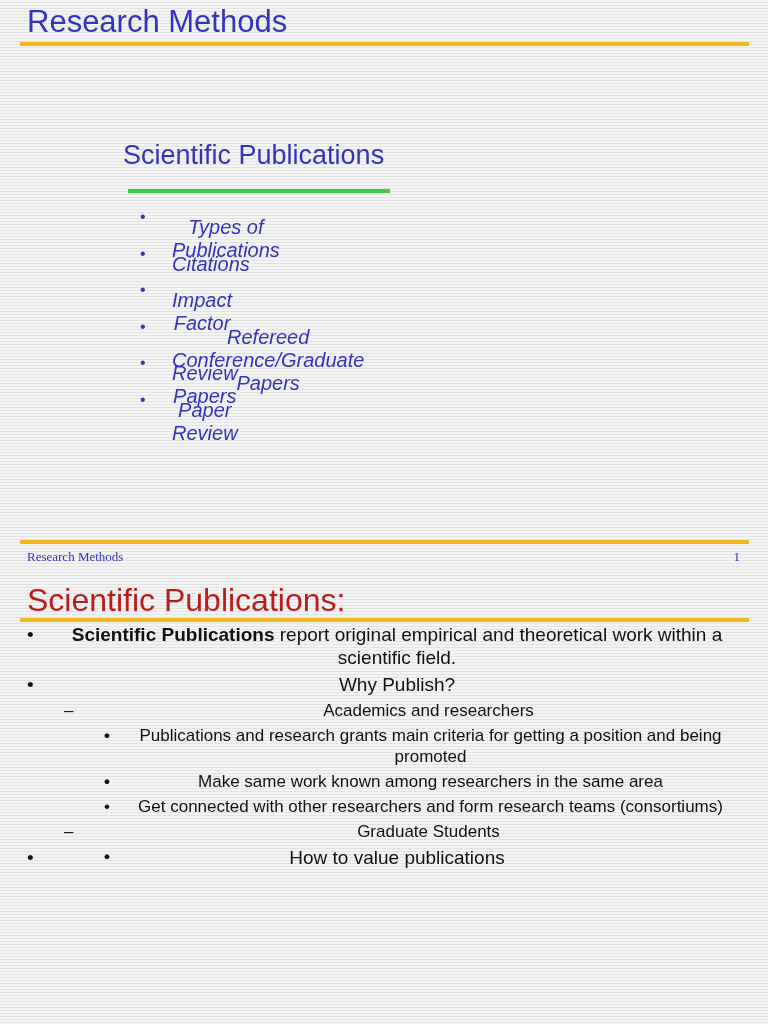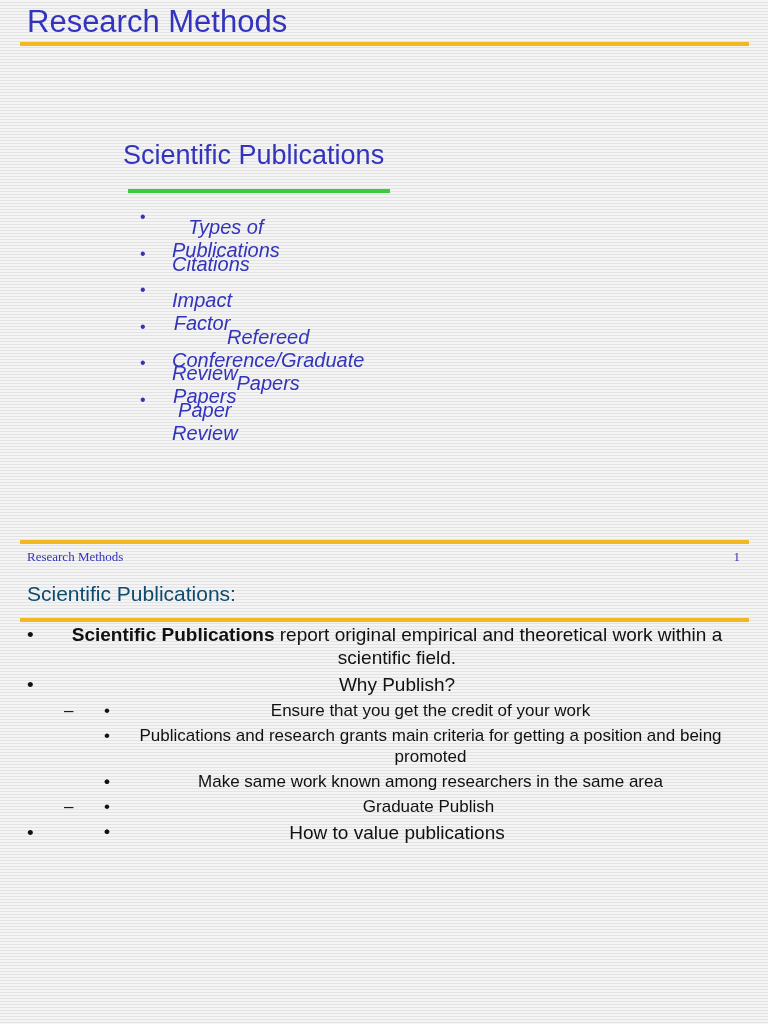--- a/index.html
+++ b/index.html
@@ -13,21 +13,21 @@
   .title1 { left:27px; top:4px; font-size:31px; color:#3333bb; }
   .rule-gold { background:#f2b81f; height:4px; }
   .sub-title { left:123px; top:140px; font-size:27px; color:#3333bb; }
   .rule-green { background:#3bcc3b; height:4px; left:128px; top:189px; width:262px; }
   .toc { left:140px; top:208px; }
   .toc .item { position:relative; height:36.5px; font-size:20px; color:#3333bb; }
   .toc .item .b { position:absolute; left:0; top:0; font-size:16px; }
   .toc .item .t { position:absolute; left:32px; top:8px;font-style:italic; }
   .footer-left { left:27px; top:549px; font-family:"Liberation Serif", serif; font-size:13px; color:#3333bb; }
   .footer-right { right:28px; top:549px; font-family:"Liberation Serif", serif; font-size:13px; color:#3333bb; }
-  .title2 { left:27px; top:582px; font-size:21px; color:#0c4a6e; }
+  .title2 { left:27px; top:582px; font-size:32px; color:#b91c1c; }
   .body { left:0; top:623px; width:768px; color:#111; }
   .l1 { position:relative; font-size:19px; line-height:23px; padding-left:56px; padding-right:30px; margin-bottom:4px; }
   .l1 .b { position:absolute; left:27px; top:0; }
   .l2 { position:relative; font-size:17px; line-height:21px; padding-left:89px; margin-bottom:4px; }
   .l2 .b { position:absolute; left:64px; top:0; }
   .l3 { position:relative; font-size:17px; line-height:21px; padding-left:123px; padding-right:30px; margin-bottom:4px; }
   .l3 .b { position:absolute; left:104px; top:0; }
   strong { font-weight:bold; }
 </style>
 </head>
@@ -78,43 +78,44 @@
     <span class="b">•</span>
     <strong>Scientific Publications</strong><span> report original empirical and theoretical work within a scientific field.</span>
   </div>
   <div class="l1">
     <span class="b">•</span>
     <span>Why Publish?</span>
   </div>
 
   <div class="l2">
     <span class="b">–</span>
+    <span>Academics and researchers</span>
   </div>
   <div class="l3">
     <span class="b">•</span>
-    <span>Ensure that you get the credit of your work</span>
   </div>
   <div class="l3">
     <span class="b">•</span>
     <span>Publications and research grants main criteria for getting a position and being promoted</span>
   </div>
   <div class="l3">
     <span class="b">•</span>
   </div>
   <div class="l3">
     <span class="b">•</span>
     <span>Make same work known among researchers in the same area</span>
   </div>
   <div class="l3">
     <span class="b">•</span>
+    <span>Get connected with other researchers and form research teams (consortiums)</span>
   </div>
 
   <div class="l2">
     <span class="b">–</span>
-    <span>Graduate Publish</span>
+    <span>Graduate Students</span>
   </div>
   <div class="l3">
     <span class="b">•</span>
   </div>
   <div class="l3">
     <span class="b">•</span>
   </div>
 
   <div class="l1">
     <span class="b">•</span>

